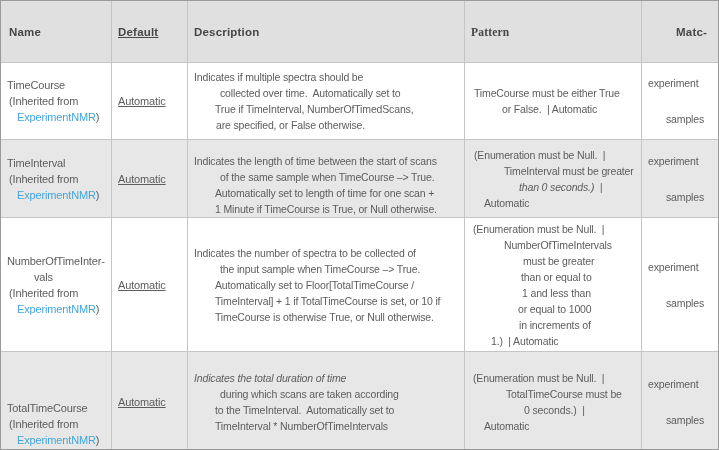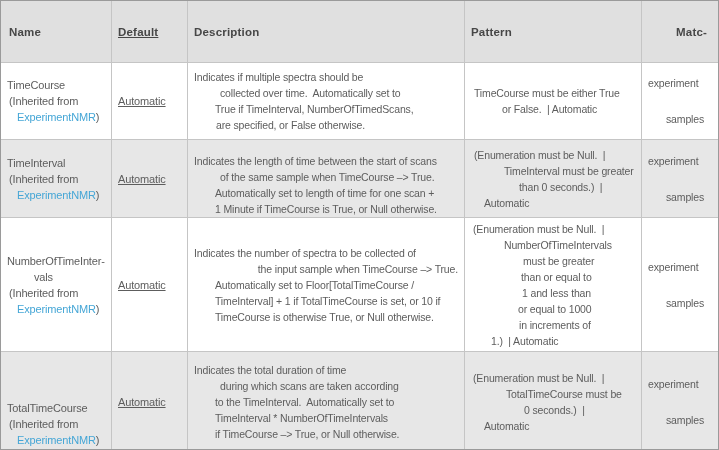--- a/index.html
+++ b/index.html
@@ -41,21 +41,21 @@
       <div class="cell c0">
         <div class="line" style="padding-left: 2px;">Name</div>
       </div>
       <div class="cell c1">
         <div class="line" style="padding-left: 0px;">Default</div>
       </div>
       <div class="cell c2">
         <div class="line" style="padding-left: 0px;">Description</div>
       </div>
       <div class="cell c3">
-        <div class="line" style="padding-left: 0px;">Pattern</div>
+        <div class="line" style="padding-left: 0px; font-family: Liberation Serif, serif;">Pattern</div>
       </div>
       <div class="cell c4">
         <div class="line" style="padding-left: 2px;">Index</div>
         <div class="line" style="padding-left: 28px;">Matc-</div>
         <div class="line" style="padding-left: 20px;">hing</div>
       </div>
     </div>
     <div class="row body-row" style="height: 77px;">
       <div class="cell c0">
         <div class="line" style="padding-left: 0px;">TimeCourse</div>
@@ -91,41 +91,41 @@
       </div>
       <div class="cell c2">
         <div class="line" style="padding-left: 0px; margin-top: 12px;">Indicates the length of time between the start of scans</div>
         <div class="line" style="padding-left: 26px;">of the same sample when TimeCourse –&gt; True.</div>
         <div class="line" style="padding-left: 21px;">Automatically set to length of time for one scan +</div>
         <div class="line" style="padding-left: 21px;">1 Minute if TimeCourse is True, or Null otherwise.</div>
       </div>
       <div class="cell c3">
         <div class="line" style="padding-left: 3px;">(Enumeration must be Null.&nbsp; |</div>
         <div class="line" style="padding-left: 33px;">TimeInterval must be greater</div>
-        <div class="line" style="padding-left: 48px;">than 0 seconds.)&nbsp; |</div>
+        <div class="line" style="padding-left: 48px; font-style: italic;">than 0 seconds.)&nbsp; |</div>
         <div class="line" style="padding-left: 13px;">Automatic</div>
       </div>
       <div class="cell c4">
         <div class="line" style="padding-left: 0px;">experiment</div>
         <div class="line" style="padding-left: 18px;">samples</div>
       </div>
     </div>
     <div class="row body-row" style="height: 134px;">
       <div class="cell c0">
         <div class="line" style="padding-left: 0px;">NumberOfTimeInter-</div>
         <div class="line" style="padding-left: 27px;">vals</div>
         <div class="line" style="padding-left: 2px;">(Inherited from</div>
         <div class="line" style="padding-left: 10px;"><a href="#" class="link">ExperimentNMR</a>)</div>
       </div>
       <div class="cell c1">
         <div class="line" style="padding-left: 0px;">Automatic</div>
       </div>
       <div class="cell c2">
         <div class="line" style="padding-left: 0px;">Indicates the number of spectra to be collected of</div>
-        <div class="line" style="padding-left: 26px; text-align: right;">the input sample when TimeCourse –&gt; True.</div>
+        <div class="line" style="padding-left: 26px;">the input sample when TimeCourse –&gt; True.</div>
         <div class="line" style="padding-left: 21px;">Automatically set to Floor[TotalTimeCourse /</div>
         <div class="line" style="padding-left: 21px;">TimeInterval] + 1 if TotalTimeCourse is set, or 10 if</div>
         <div class="line" style="padding-left: 21px;">TimeCourse is otherwise True, or Null otherwise.</div>
       </div>
       <div class="cell c3">
         <div class="line" style="padding-left: 2px;">(Enumeration must be Null.&nbsp; |</div>
         <div class="line" style="padding-left: 33px;">NumberOfTimeIntervals</div>
         <div class="line" style="padding-left: 52px;">must be greater</div>
         <div class="line" style="padding-left: 50px;">than or equal to</div>
         <div class="line" style="padding-left: 51px;">1 and less than</div>
@@ -141,25 +141,24 @@
     <div class="row body-row alt">
       <div class="cell c0">
         <div class="line" style="padding-left: 0px; margin-top: 45px;">TotalTimeCourse</div>
         <div class="line" style="padding-left: 2px;">(Inherited from</div>
         <div class="line" style="padding-left: 10px;"><a href="#" class="link">ExperimentNMR</a>)</div>
       </div>
       <div class="cell c1">
         <div class="line" style="padding-left: 0px;">Automatic</div>
       </div>
       <div class="cell c2">
-        <div class="line" style="padding-left: 0px;">Indicates the total duration of time</div>
+        <div class="line" style="padding-left: 0px; font-style: italic;">Indicates the total duration of time</div>
         <div class="line" style="padding-left: 26px;">during which scans are taken according</div>
         <div class="line" style="padding-left: 21px;">to the TimeInterval.&nbsp; Automatically set to</div>
         <div class="line" style="padding-left: 21px;">TimeInterval * NumberOfTimeIntervals</div>
-        <div class="line" style="padding-left: 21px;">if TimeCourse –&gt; True, or Null otherwise.</div>
       </div>
       <div class="cell c3">
         <div class="line" style="padding-left: 2px;">(Enumeration must be Null.&nbsp; |</div>
         <div class="line" style="padding-left: 35px;">TotalTimeCourse must be</div>
         <div class="line" style="padding-left: 53px;">0 seconds.)&nbsp; |</div>
         <div class="line" style="padding-left: 13px;">Automatic</div>
       </div>
       <div class="cell c4">
         <div class="line" style="padding-left: 0px;">experiment</div>
         <div class="line" style="padding-left: 18px;">samples</div>

